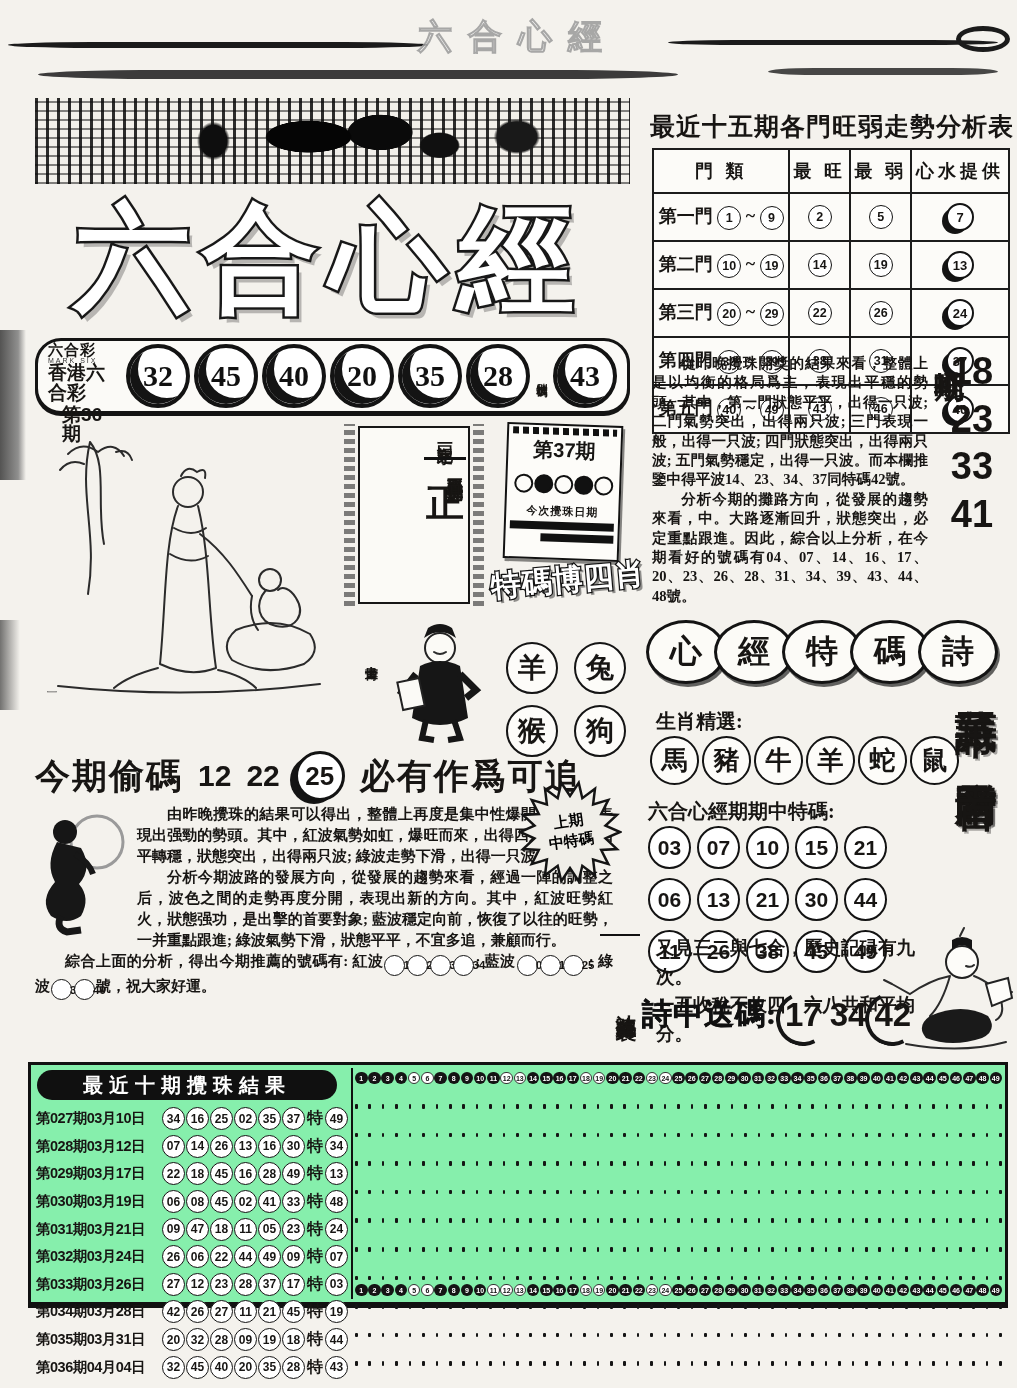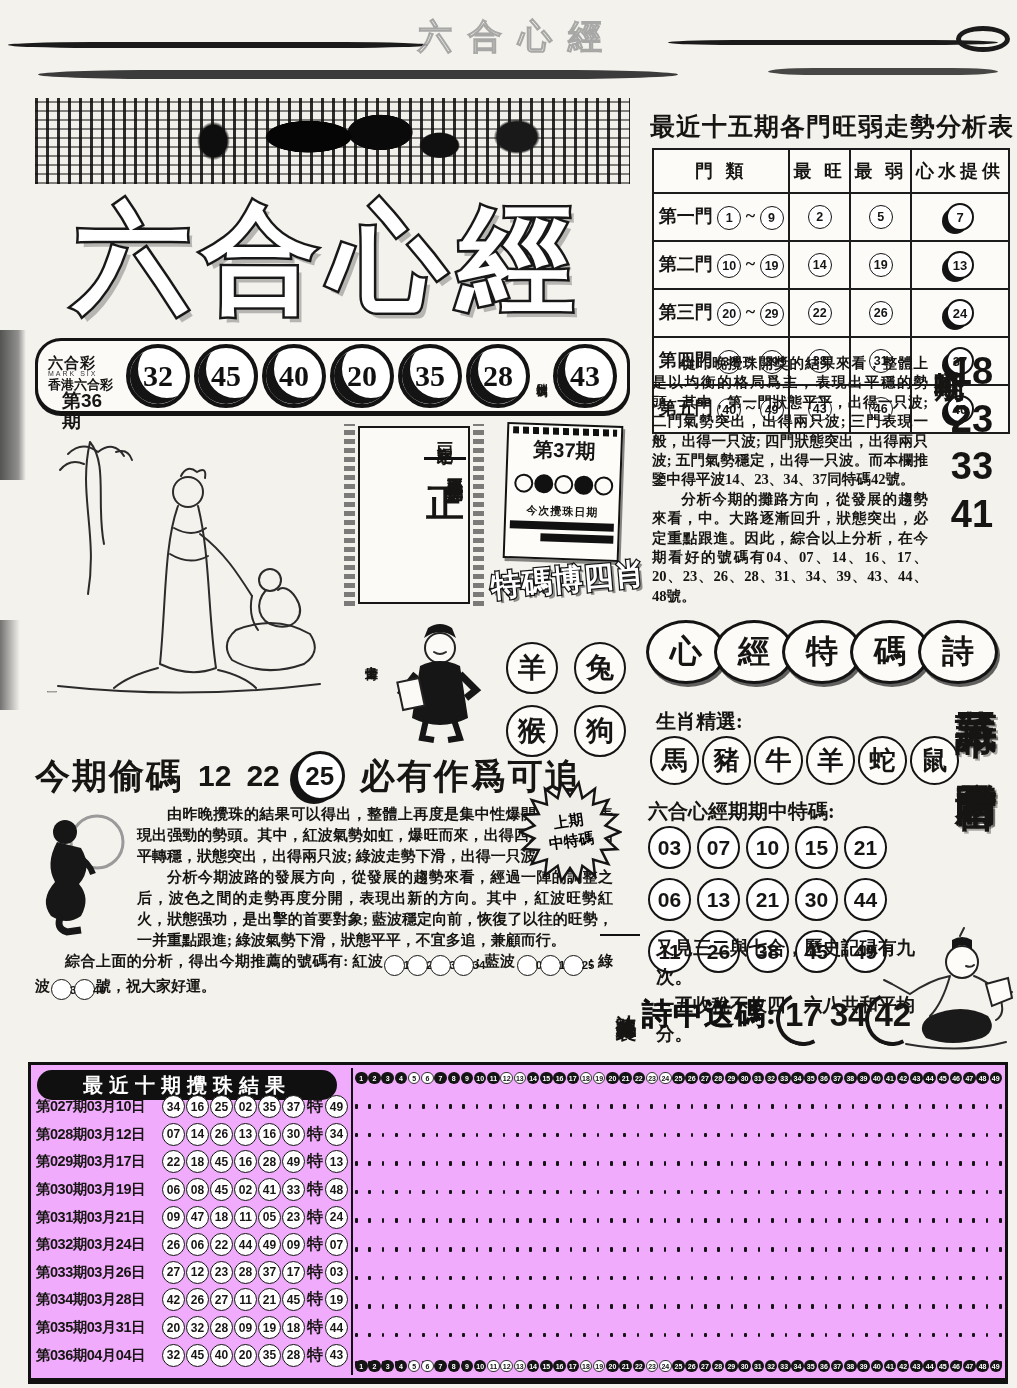--- a/index.html
+++ b/index.html
@@ -137,26 +137,26 @@
   .send{left:642px;top:994px;width:280px;display:flex;align-items:center;gap:8px;}
   .send .lbl{font-size:30px;font-weight:bold;letter-spacing:1px;
     color:#111;-webkit-text-stroke:.5px #111;}
   .send .num{font-size:33px;font-weight:bold;font-family:"Liberation Sans",sans-serif;}
   .send .smudge{position:relative;}
   .send .smudge::after{content:"";position:absolute;left:-9px;top:-4px;width:46px;height:46px;
     border-radius:50%;border:4px solid transparent;border-left-color:#151515;border-bottom-color:#151515;
     transform:rotate(18deg);}
   .scholar{left:866px;top:926px;width:150px;height:136px;}
   
-  .results-box{left:28px;top:1062px;width:980px;height:322px;border:3px solid #111;
-    border-bottom-width:6px;background:#f0abfc;box-sizing:border-box;}
+  .results-box{left:28px;top:1062px;width:980px;height:246px;border:3px solid #111;
+    border-bottom-width:6px;background:#86efac;box-sizing:border-box;}
   .res-title{position:absolute;left:6px;top:5px;width:300px;height:30px;background:#101010;color:#fff;
     border-radius:16px;display:flex;align-items:center;justify-content:center;font-size:20px;
     font-weight:bold;letter-spacing:6px;font-family:"Liberation Sans",sans-serif;}
-  .res-rows{position:absolute;left:5px;top:28px;width:312px;}
+  .res-rows{position:absolute;left:5px;top:40px;width:312px;}
   .res-row{display:flex;align-items:center;height:27.6px;gap:1px;}
   .res-row .rl{width:126px;font-size:14.5px;font-weight:bold;font-family:"Liberation Sans",sans-serif;
     white-space:nowrap;letter-spacing:-.5px;}
   .rc{width:23px;height:23px;border:1.6px solid #131313;border-radius:50%;display:flex;flex:none;
     align-items:center;justify-content:center;font-size:12px;font-weight:bold;
     font-family:"Liberation Sans",sans-serif;background:#fff;box-sizing:border-box;}
   .res-row .te{font-size:16px;font-weight:bold;margin:0 1px;}
   .grid{position:absolute;left:320px;top:3px;right:3px;bottom:3px;border-left:2px solid #111;}
   .grid-head,.grid-foot{position:absolute;left:2px;right:0;height:14px;display:flex;justify-content:space-between;align-items:center;}
   .grid-head{top:3px;}
@@ -192,21 +192,21 @@
 <div class="abs photo-strip"></div>
 
 <div class="abs masthead">
   <span>六合心經</span>
 </div>
 
 <div class="abs draw-bar">
   <div class="logo-block">
     <div class="logo-main">六合彩</div>
     <div class="logo-sub">MARK SIX</div>
-    <div style="font-size:13px;font-weight:bold;font-family:Liberation Serif, serif;">香港六合彩</div>
+    <div style="font-size:19px;font-weight:bold;font-family:Liberation Mono, monospace;">香港六合彩</div>
     <div class="logo-issue">第36期</div>
   </div>
   <div id="draw-balls">
       <span class="ball">32</span>
       <span class="ball">45</span>
       <span class="ball">40</span>
       <span class="ball">20</span>
       <span class="ball">35</span>
       <span class="ball">28</span>
     </div>

